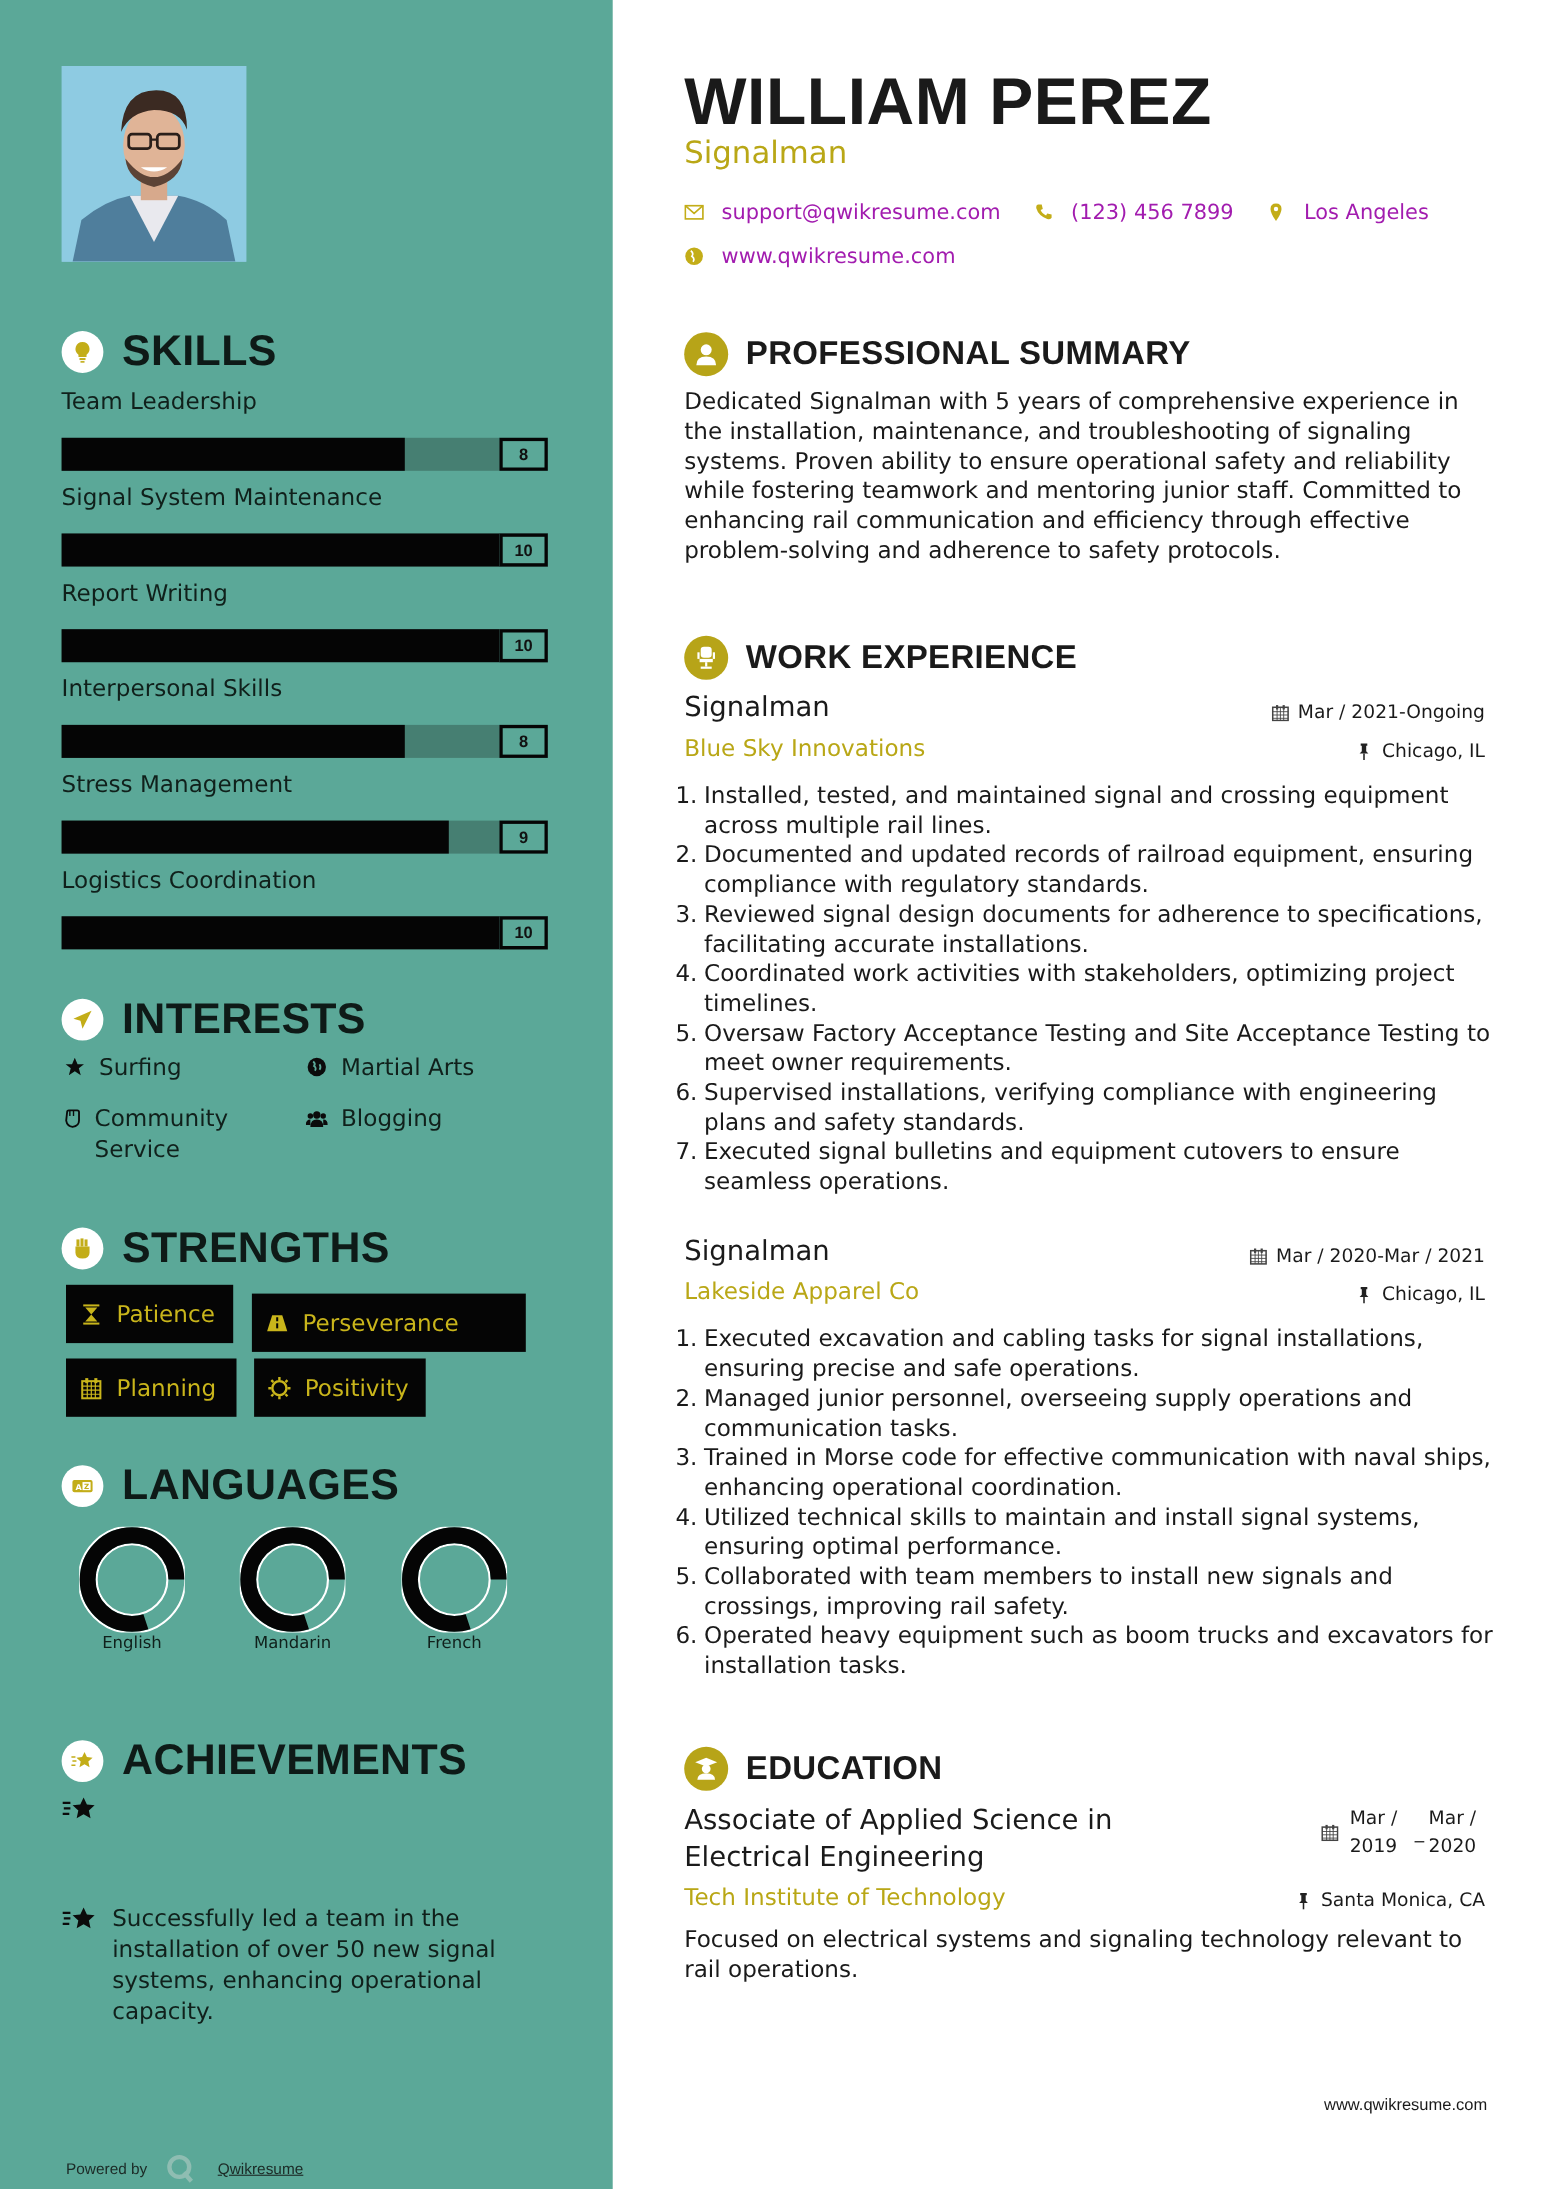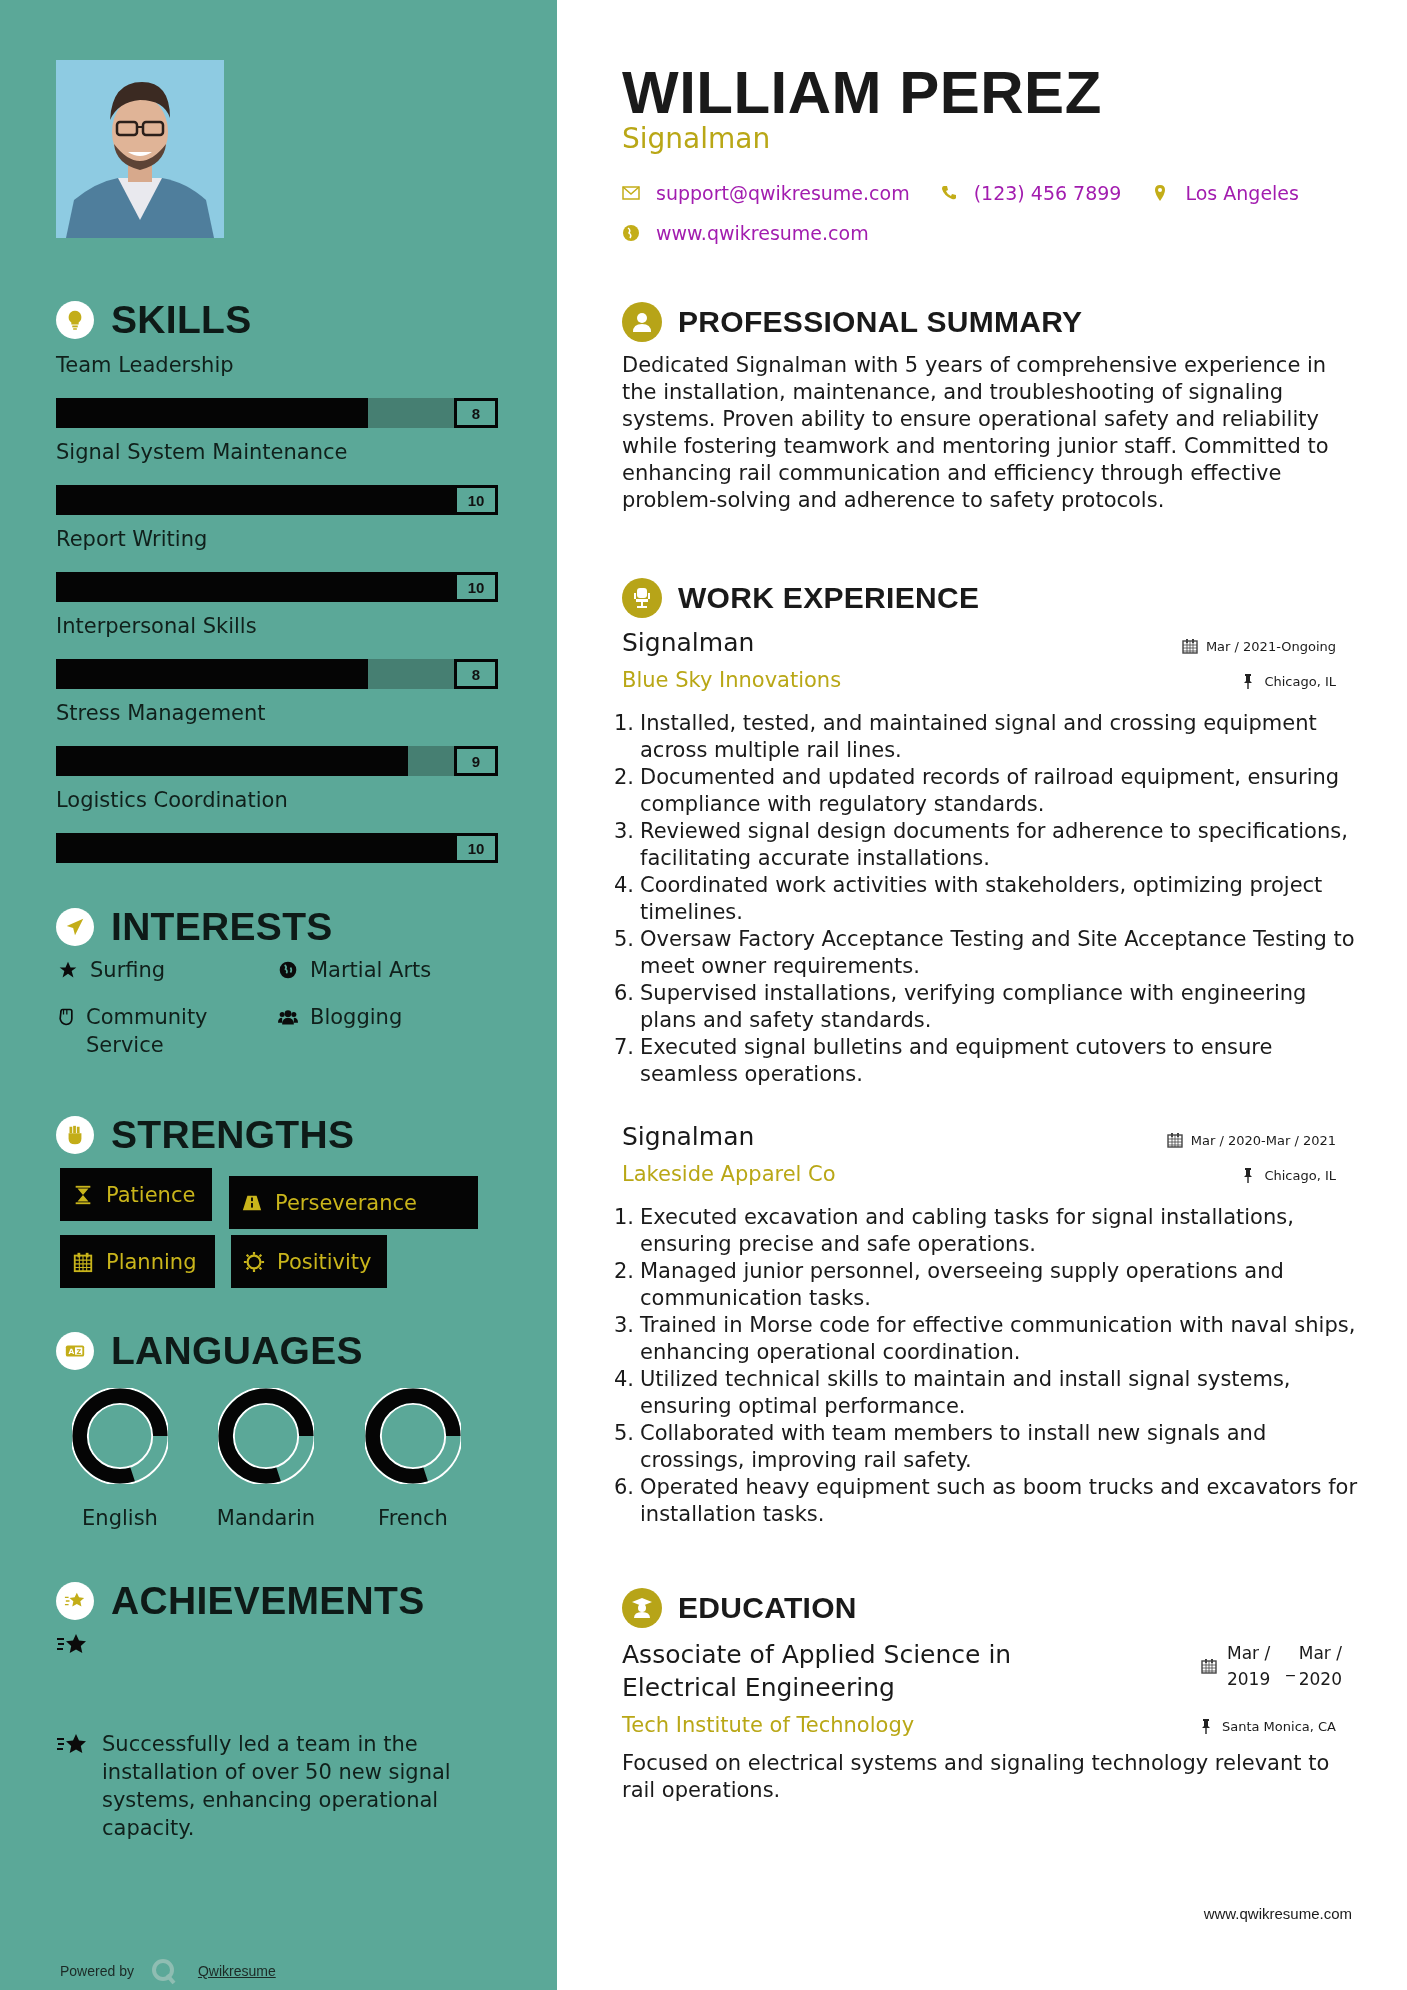--- a/index.html
+++ b/index.html
@@ -29,21 +29,21 @@
   .interest .ic { width: 24px; height: 28px; display: flex; align-items: center; justify-content: center; margin-right: 10px; }
   .interest .ic svg { width: 20px; height: 20px; }
 
   
   .chip { position: absolute; height: 53px; background: #050505; display: flex; align-items: center; padding: 0 12px; color: #c9b51b; font-size: 21px; }
   .chip svg { width: 22px; height: 22px; margin-right: 12px; }
 
   
   .lang { position: absolute; width: 120px; text-align: center; }
   .lang svg { width: 96px; height: 96px; display: block; margin: 0 auto; }
-  .lang .lname { margin-top: 22px; font-size: 21px; color: #10201b; }
+  .lang .lname { font-size: 15px; color: #10201b; }
 
   
   .ach { position: absolute; left: 56px; width: 450px; display: flex; font-size: 21px; line-height: 28px; color: #10201b; }
   .ach .ic { width: 34px; flex: 0 0 34px; margin-right: 12px; padding-top: 2px; }
   .ach .ic svg { width: 32px; height: 26px; }
 
   .powered { position: absolute; left: 60px; top: 1957px; display: flex; align-items: center; font-family: "Liberation Sans", sans-serif; font-size: 14px; color: #1c2a26; }
   .powered .logo { width: 28px; height: 28px; margin: 0 20px 0 16px; }
   .powered .link { text-decoration: underline; }
 
@@ -57,21 +57,21 @@
 
   .m-head { position: absolute; left: 0; display: flex; align-items: center; }
   .m-head .circ { width: 40px; height: 40px; border-radius: 50%; background: #b7a418; display: flex; align-items: center; justify-content: center; margin-right: 16px; }
   .m-head .circ svg { width: 24px; height: 24px; }
   .m-head .ttl { font-family: "Liberation Sans", sans-serif; font-size: 30px; color: #1a1a1a; font-weight: bold; letter-spacing: 0.3px; }
 
   .para { position: absolute; left: 0; width: 735px; font-size: 21px; line-height: 27px; color: #1a1a1a; }
 
   .role { position: absolute; left: 0; font-size: 25px; color: #1a1a1a; }
   .company { position: absolute; left: 0; font-size: 21px; color: #b9a716; }
-  .meta { position: absolute; right: 16px; display: flex; align-items: center; font-size: 13px; color: #1a1a1a; }
+  .meta { position: absolute; right: 2px; display: flex; align-items: center; font-size: 17px; color: #1a1a1a; }
   .meta svg { width: 16px; height: 16px; margin-right: 8px; }
 
   .olist { position: absolute; left: -8px; width: 745px; list-style: none; font-size: 21px; line-height: 27px; color: #1a1a1a; }
   .olist li { display: flex; }
   .olist li .n { width: 26px; flex: 0 0 26px; }
 
   .edu-dates { position: absolute; right: 10px; top: 1640px; display: flex; align-items: center; font-size: 17px; color: #1a1a1a; line-height: 26px; }
   .edu-dates svg { width: 16px; height: 16px; margin-right: 10px; }
   .edu-dates .col { text-align: left; }
   .edu-dates .sep { margin: 0 4px 0 16px; align-self: center; }

